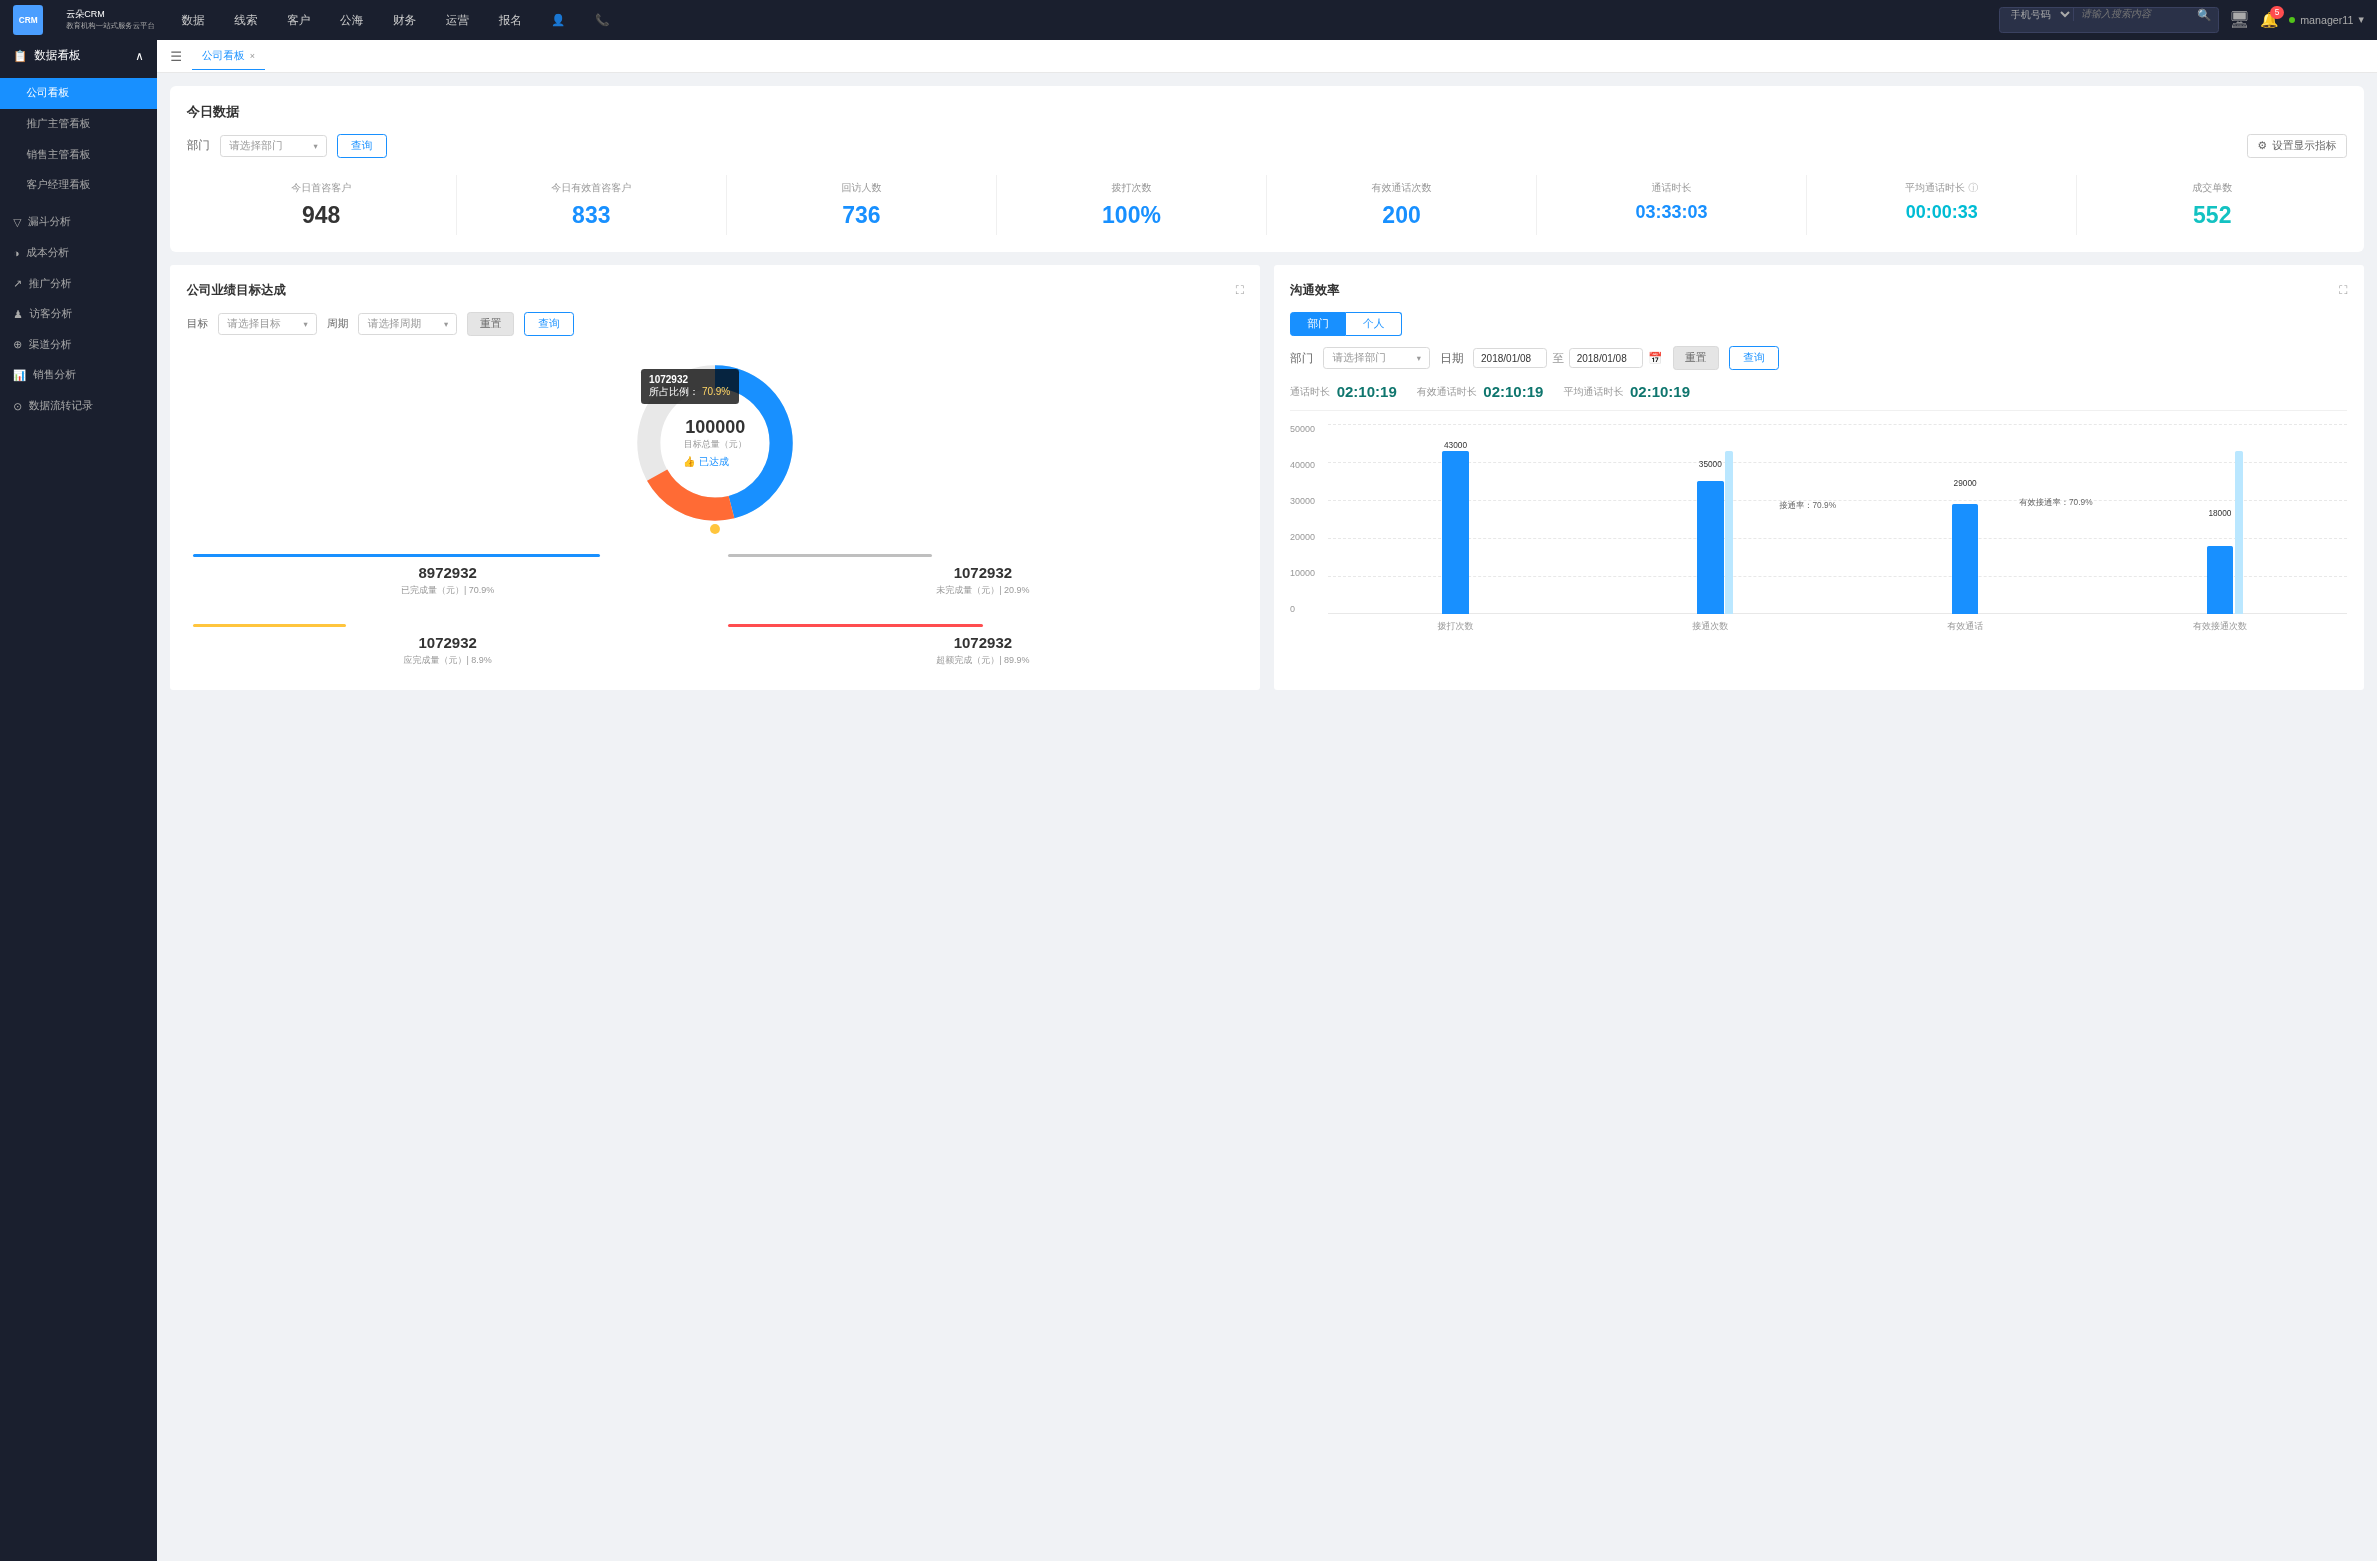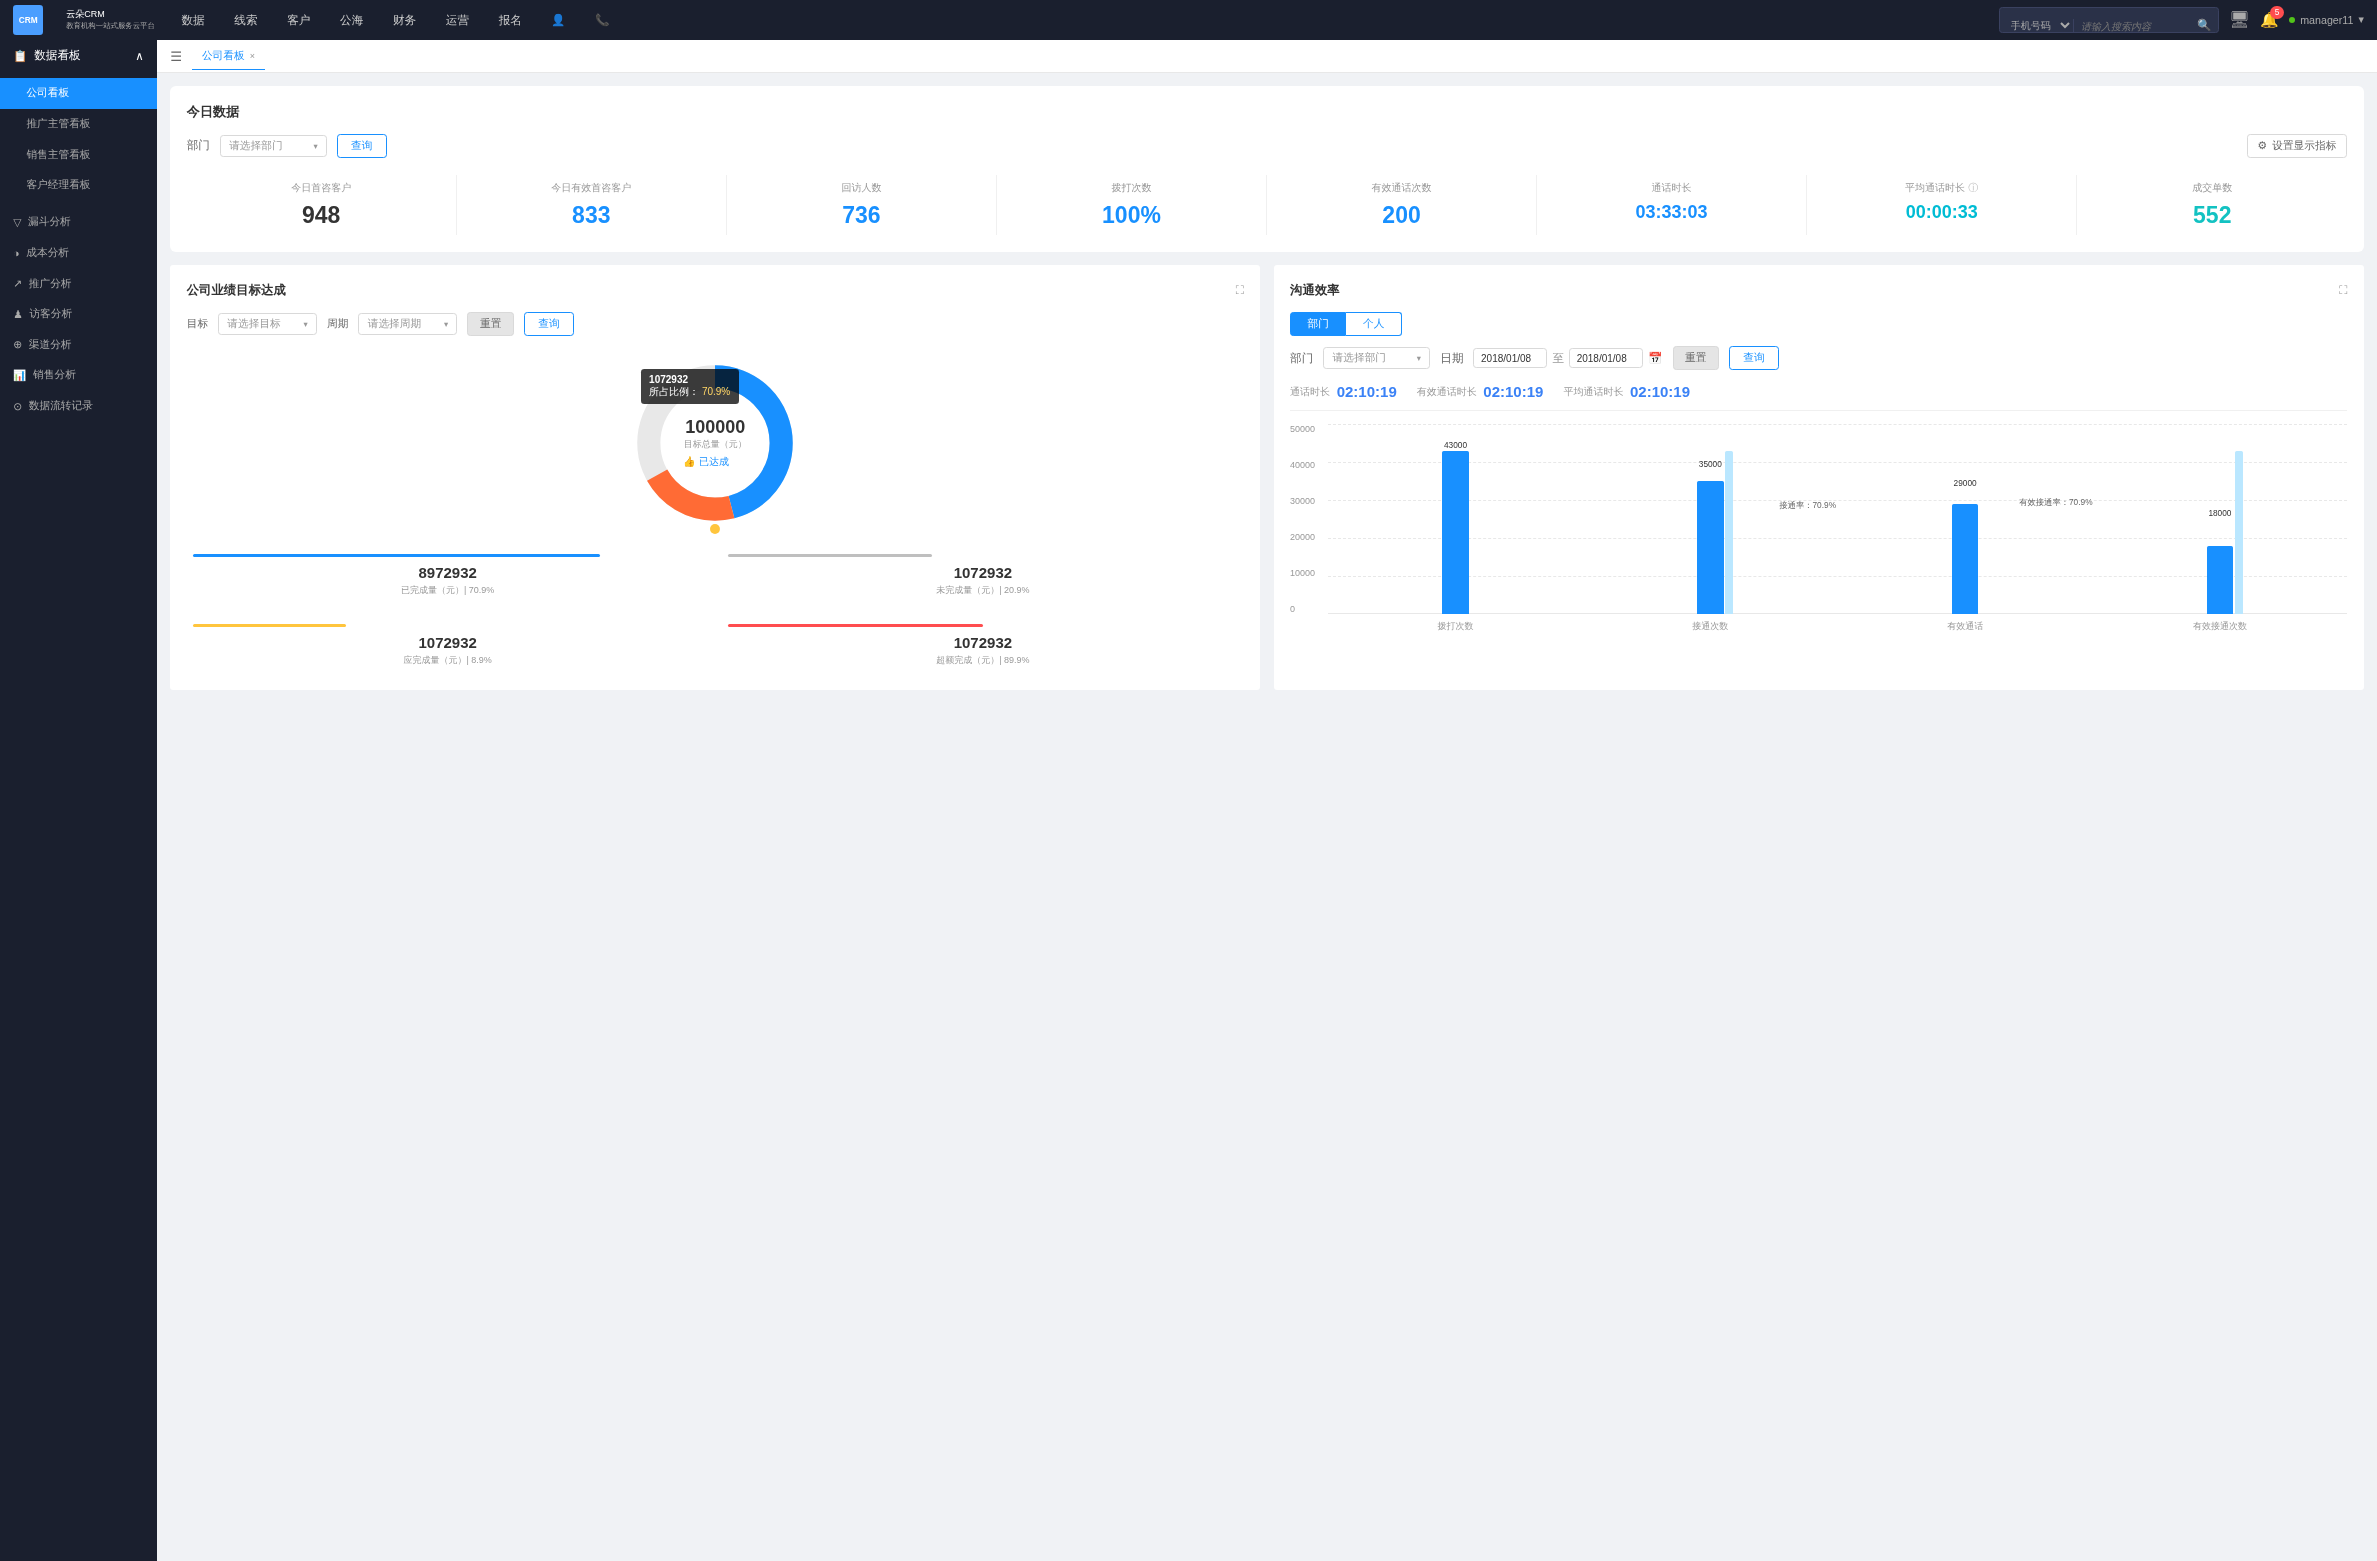--- a/index.html
+++ b/index.html
@@ -6,21 +6,21 @@
     body { font-family: 'PingFang SC', 'Microsoft YaHei', sans-serif; background: #f0f2f5; font-size: 11.6px; color: #333; }
 
     
     .top-nav { display: flex; align-items: center; background: #1a1f2e; height: 40px; padding: 0 13.2px; gap: 20px; }
     .logo { display: flex; align-items: center; gap: 23px; min-width: 99px; }
     .logo-icon { width: 30px; height: 30px; background: #4a9eff; border-radius: 3.3px; display: flex; align-items: center; justify-content: center; color: white; font-size: 8.3px; font-weight: bold; }
     .logo-text { color: white; font-size: 9px; line-height: 1.3; }
     .nav-items { display: flex; gap: 16.5px; flex: 1; }
     .nav-item { color: #ccc; font-size: 11.6px; cursor: pointer; padding: 3.3px 6.6px; }
     .nav-right { display: flex; align-items: center; gap: 10px; margin-left: auto; }
-    .search-box { display: flex; align-items: flex-end; background: #2a3148; border: 0.8px solid #3a4160; border-radius: 3.3px; overflow: hidden; height: 26.4px; }
+    .search-box { display: flex; align-items: flex-start; background: #2a3148; border: 0.8px solid #3a4160; border-radius: 3.3px; overflow: hidden; height: 26.4px; }
     .search-select { background: transparent; border: none; border-right: 0.8px solid #3a4160; color: #aaa; padding: 0 6.6px; font-size: 10px; outline: none; cursor: pointer; }
     .search-input { background: transparent; border: none; color: #aaa; padding: 0 6.6px; font-size: 10px; outline: none; width: 116px; font-style: italic; }
     .search-btn { background: transparent; border: none; color: #aaa; padding: 0 6.6px; cursor: pointer; font-size: 11.6px; }
     .nav-icon { color: #aaa; font-size: 15px; cursor: pointer; position: relative; }
     .badge { position: absolute; top: -5px; right: -5px; background: #ff4d4f; color: white; border-radius: 6.6px; font-size: 8.3px; padding: 0 3.3px; min-width: 13.2px; text-align: center; line-height: 13.2px; height: 13.2px; }
     .user-info { display: flex; align-items: center; gap: 5px; color: #aaa; font-size: 10.7px; cursor: pointer; }
     .online-dot { width: 6.6px; height: 6.6px; background: #52c41a; border-radius: 50%; }
 
     
     .main-layout { display: flex; height: calc(100vh - 40px); }
@@ -106,21 +106,21 @@
 
     .comm-filter-row { display: flex; align-items: center; gap: 10px; margin-bottom: 13.2px; }
     .date-range { display: flex; align-items: center; gap: 5px; }
     .date-input { border: 0.8px solid #d9d9d9; border-radius: 3.3px; padding: 3.3px 6.6px; font-size: 10px; color: #333; width: 74px; }
     .date-separator { color: #999; }
     .date-icon { color: #999; font-size: 11.6px; cursor: pointer; }
 
     .comm-stats { display: flex; align-items: center; gap: 20px; margin-bottom: 13.2px; padding-bottom: 10px; border-bottom: 0.8px solid #f0f0f0; }
     .comm-stat { display: flex; align-items: center; gap: 6.6px; }
     .comm-stat-label { color: #999; font-size: 10px; }
-    .comm-stat-value { font-size: 15px; font-weight: bold; color: #3b82f6; }
+    .comm-stat-value { font-size: 15px; font-weight: bold; color: #0f766e; }
   </style>
 </head>
 <body>
 
 <nav class="top-nav">
   <div class="logo">
     <div class="logo-icon">CRM</div>
     <div class="logo-text">
       <div>云朵CRM</div>
       <div style="font-size:7.4px;color:#aaa;">教育机构一站式服务云平台</div>

